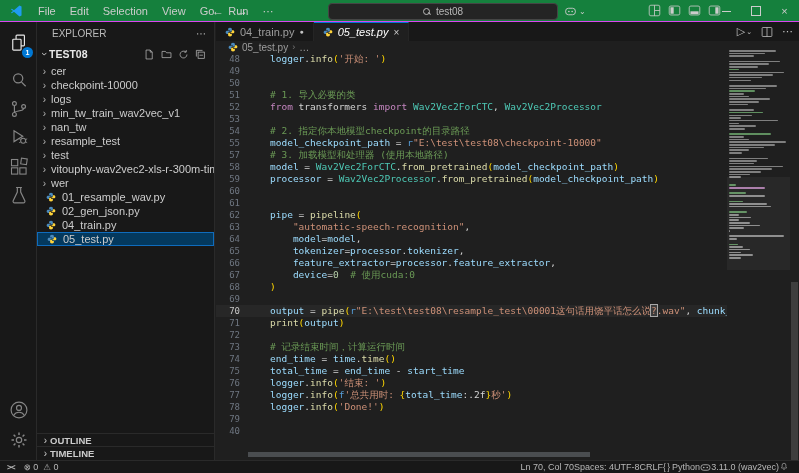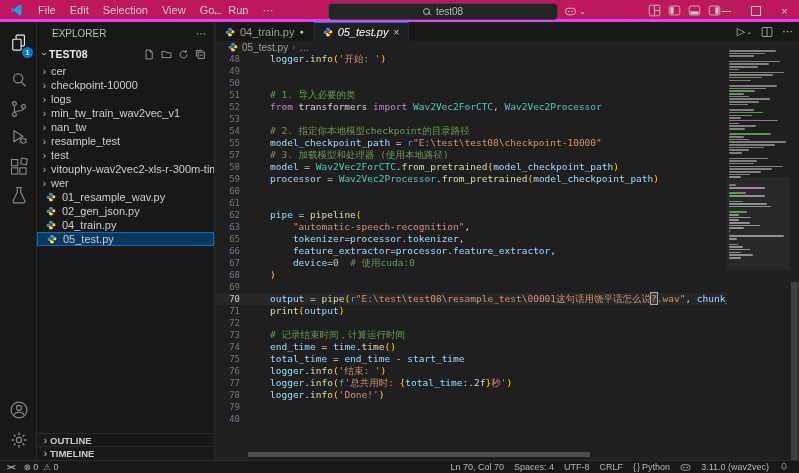--- a/index.html
+++ b/index.html
@@ -1,20 +1,20 @@
 <!DOCTYPE html>
 <html><head>
 <meta charset="utf-8">
 <style>
   html,body{margin:0;padding:0;background:#101010;}
   .window{position:relative;width:799px;height:473px;background:#1f1f1f;overflow:hidden;
           font-family:"Liberation Sans",sans-serif;color:#cccccc;font-size:11px;}
   
-  .titlebar{position:absolute;left:0;top:0;width:799px;height:22px;background:#be185d;
-            border-bottom:3px solid #d946ef;box-sizing:border-box;display:flex;align-items:center;}
+  .titlebar{position:absolute;left:0;top:0;width:799px;height:22px;background:#15803d;
+            border-bottom:1px solid #d946ef;box-sizing:border-box;display:flex;align-items:center;}
   .vslogo{width:14px;height:14px;margin:0 8px 0 9px;flex:0 0 auto;}
   .menus{display:flex;align-items:center;height:100%;}
   .menu-item{padding:0 7px;line-height:22px;color:#cccccc;font-size:11px;cursor:default;}
   .nav-arrows{position:absolute;left:212px;top:0;height:22px;display:flex;align-items:center;gap:12px;color:#cfcfcf;font-size:12px;}
   .searchbox{position:absolute;left:328px;top:3px;width:228px;height:15px;background:#242424;
              border:1px solid #454545;border-radius:4px;display:flex;align-items:center;justify-content:center;
              gap:5px;color:#b8b8b8;font-size:10px;}
   .mag{width:8px;height:8px;position:relative;display:inline-block;}
   .mag::before{content:"";position:absolute;left:0;top:0;width:5px;height:5px;border:1px solid #b8b8b8;border-radius:50%;}
   .mag::after{content:"";position:absolute;left:5.5px;top:5.5px;width:3px;height:1px;background:#b8b8b8;transform:rotate(45deg);}
@@ -75,21 +75,21 @@
   .mm-row{height:1.6px;margin-bottom:1.1px;margin-left:2px;}
   .mm-bar{height:100%;border-radius:1px;}
   .mm-viewport{position:absolute;left:511px;top:155px;width:63px;height:93px;background:rgba(255,255,255,0.045);}
   .vscroll{position:absolute;right:0px;top:0;width:9px;bottom:0;}
   .vthumb{position:absolute;left:1px;width:7px;top:260px;height:178px;background:rgba(121,121,121,0.35);}
   .hscroll{position:absolute;left:32px;top:430px;width:342px;height:5px;background:#4a4d50;}
   
   .statusbar{position:absolute;left:0;right:0;bottom:0;height:13px;background:#181818;border-top:1px solid #2a2a2a;
              box-sizing:border-box;display:flex;align-items:center;font-size:9px;color:#b7b7b7;}
   .statusbar .left{display:flex;align-items:center;gap:9px;padding-left:7px;}
-  .statusbar .right{margin-left:auto;display:flex;align-items:center;gap:10px;padding-right:10px;}
+  .statusbar .right{margin-left:auto;display:flex;align-items:center;padding-right:10px;}
   .remote{font-family:"DejaVu Sans Mono",monospace;font-size:8px;font-weight:bold;letter-spacing:-1px;}
   .sicon{font-size:8.5px;}
   .braces{font-size:8.5px;letter-spacing:-0.5px;}
   svg{display:block;}
 </style>
 </head>
 <body>
 
 <div class="window">
 
@@ -366,20 +366,21 @@
         <div class="line"><span class="num">53</span><span class="txt"></span></div>
         <div class="line"><span class="num">54</span><span class="txt"><span class="tk-com"># 2. 指定你本地模型checkpoint的目录路径</span></span></div>
         <div class="line"><span class="num">55</span><span class="txt"><span class="tk-var">model_checkpoint_path</span><span class="tk-pl"> = </span><span class="tk-sp">r</span><span class="tk-str">"E:\test\test08\checkpoint-10000"</span></span></div>
         <div class="line"><span class="num">57</span><span class="txt"><span class="tk-com"># 3. 加载模型和处理器 (使用本地路径)</span></span></div>
         <div class="line"><span class="num">58</span><span class="txt"><span class="tk-var">model</span><span class="tk-pl"> = </span><span class="tk-cls">Wav2Vec2ForCTC</span><span class="tk-pl">.</span><span class="tk-fn">from_pretrained</span><span class="tk-au">(</span><span class="tk-var">model_checkpoint_path</span><span class="tk-au">)</span></span></div>
         <div class="line"><span class="num">59</span><span class="txt"><span class="tk-var">processor</span><span class="tk-pl"> = </span><span class="tk-cls">Wav2Vec2Processor</span><span class="tk-pl">.</span><span class="tk-fn">from_pretrained</span><span class="tk-au">(</span><span class="tk-var">model_checkpoint_path</span><span class="tk-au">)</span></span></div>
         <div class="line"><span class="num">60</span><span class="txt"></span></div>
         <div class="line"><span class="num">61</span></div>
         <div class="line"><span class="num">62</span><span class="txt"><span class="tk-var">pipe</span><span class="tk-pl"> = </span><span class="tk-fn">pipeline</span><span class="tk-au">(</span></span></div>
         <div class="line"><span class="num">63</span><span class="txt"><span class="tk-pl">    </span><span class="tk-str">"automatic-speech-recognition"</span><span class="tk-pl">,</span></span></div>
+        <div class="line"><span class="num">64</span><span class="txt"><span class="tk-pl">    </span><span class="tk-var">model</span><span class="tk-pl">=</span><span class="tk-var">model</span><span class="tk-pl">,</span></span></div>
         <div class="line"><span class="num">65</span><span class="txt"><span class="tk-pl">    </span><span class="tk-var">tokenizer</span><span class="tk-pl">=</span><span class="tk-var">processor</span><span class="tk-pl">.</span><span class="tk-var">tokenizer</span><span class="tk-pl">,</span></span></div>
         <div class="line"><span class="num">66</span><span class="txt"><span class="tk-pl">    </span><span class="tk-var">feature_extractor</span><span class="tk-pl">=</span><span class="tk-var">processor</span><span class="tk-pl">.</span><span class="tk-var">feature_extractor</span><span class="tk-pl">,</span></span></div>
         <div class="line"><span class="num">67</span><span class="txt"><span class="tk-pl">    </span><span class="tk-var">device</span><span class="tk-pl">=</span><span class="tk-num">0</span><span class="tk-com">  # 使用cuda:0</span></span></div>
         <div class="line"><span class="num">68</span><span class="txt"><span class="tk-au">)</span></span></div>
         <div class="line"><span class="num">69</span><span class="txt"></span></div>
         <div class="line current"><span class="num">70</span><span class="txt"><span class="tk-var">output</span><span class="tk-pl"> = </span><span class="tk-fn">pipe</span><span class="tk-au">(</span><span class="tk-sp">r</span><span class="tk-str">"E:\test\test08\resample_test\00001这句话用饶平话怎么说</span><span class="tk-box">?</span><span class="tk-str">.wav"</span><span class="tk-pl">, </span><span class="tk-var">chunk_length_s</span></span></div>
         <div class="line"><span class="num">71</span><span class="txt"><span class="tk-fn">print</span><span class="tk-au">(</span><span class="tk-var">output</span><span class="tk-au">)</span></span></div>
         <div class="line"><span class="num">72</span><span class="txt"></span></div>
         <div class="line"><span class="num">73</span><span class="txt"><span class="tk-com"># 记录结束时间，计算运行时间</span></span></div>
         <div class="line"><span class="num">74</span><span class="txt"><span class="tk-var">end_time</span><span class="tk-pl"> = </span><span class="tk-var">time</span><span class="tk-pl">.</span><span class="tk-fn">time</span><span class="tk-au">()</span></span></div>

